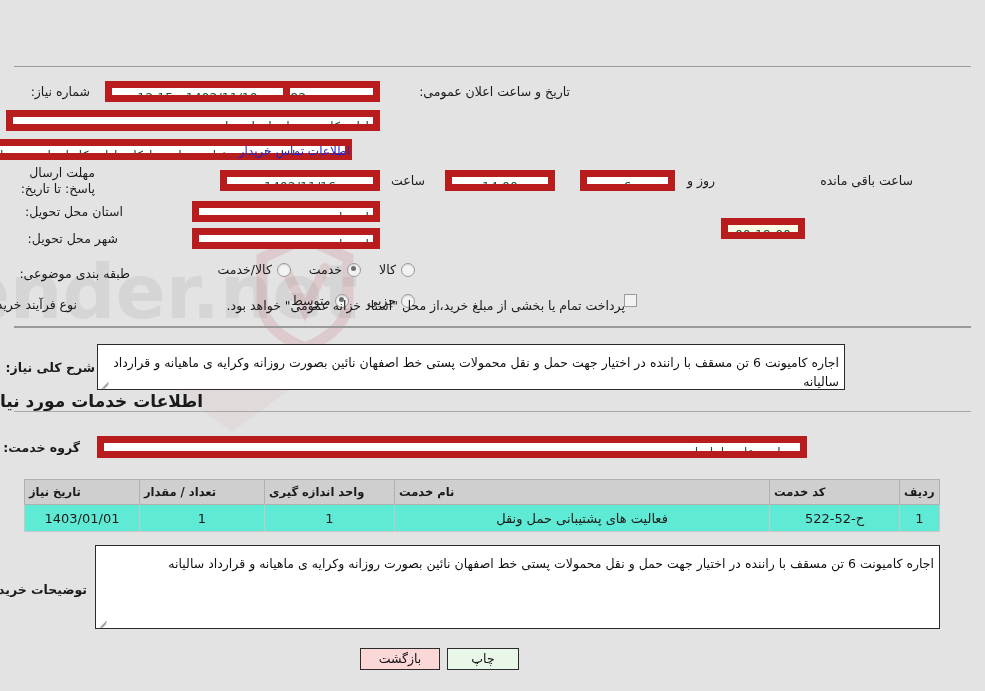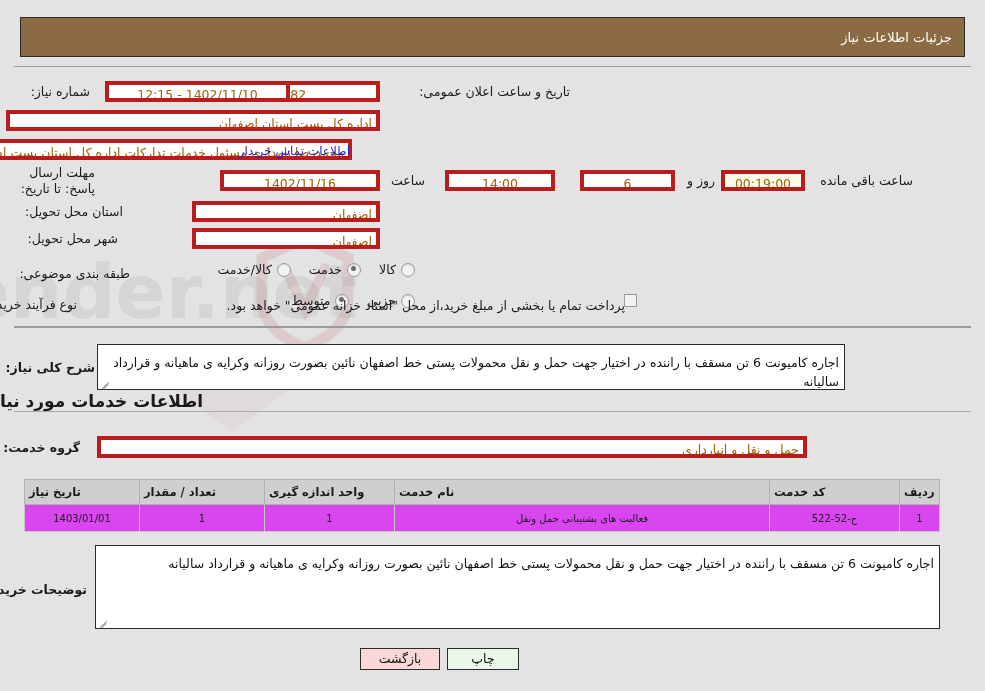--- a/index.html
+++ b/index.html
@@ -80,35 +80,35 @@
     text-align: right;
     line-height: 15px;
     z-index: 4;
   }
   .lbl.bold { font-weight: bold; }
 
   .fld {
     position: absolute;
     box-sizing: border-box;
     background: #ffffff;
-    border: 4px solid #b91c1c;
-    font-size: 12.5px;
-    color: #a16207;
+    border: 7px solid #b91c1c;
+    font-size: 12.5px;
+    color: #14532d;
     line-height: 19px;
     height: 21px;
     padding: 0 4px;
     white-space: nowrap;
     overflow: hidden;
     text-overflow: clip;
     z-index: 4;
     font-family: "DejaVu Sans", "Liberation Sans", sans-serif;
   }
   .fld.center { text-align: center; }
   .fld.right  { text-align: right; }
-  .fld.ivory  { background: #fbfbe8; }
+  .fld.ivory  { background: #fbfbe8; margin-top: 48px; }
 
   .link {
     position: absolute;
     font-size: 12px;
     color: #2424c8;
     white-space: nowrap;
     cursor: pointer;
     z-index: 5;
   }
 
@@ -221,23 +221,23 @@
     border: 1px solid #b0b0b0;
     font-size: 11.5px;
     font-weight: bold;
     color: #1a1a1a;
     height: 24px;
     padding: 0 4px;
     text-align: left;
     white-space: nowrap;
   }
   .tbl td {
-    background: #d946ef;
+    background: #5eead4;
     border: 1px solid #c8c8c8;
-    font-size: 10px;
+    font-size: 13px;
     color: #1a1a1a;
     height: 26px;
     padding: 0 6px;
     text-align: center;
     white-space: nowrap;
   }
   .tbl td.name { text-align: center; }
 
   
   .btn {
@@ -267,23 +267,20 @@
       <path d="M285 268 L305 310 L325 268" fill="none" stroke="#c4606a" stroke-width="10" stroke-linecap="round"></path>
     </g>
     <g opacity="0.16" fill="#8f8f8f" font-family="DejaVu Sans, sans-serif" font-size="74" font-weight="bold">
       <text x="358" y="318">AriaTender.net</text>
     </g>
     <g opacity="0.13">
       <path d="M196 345 L268 345 L268 382 L300 382 L232 432 L164 382 L196 382 Z" fill="#d9a2a8"></path>
     </g>
   </svg>
 
-  <div class="titlebar">
-    <span class="ttxt">جزئیات اطلاعات نیاز</span>
-  </div>
 
   <div class="panel panel-top"></div>
 
   <div class="lbl" style="right:895px; top:84px; width:90px;">شماره نیاز:</div>
   <div class="fld center" style="right:605px; top:81px; width:275px;">1102004342000082</div>
 
   <div class="lbl" style="right:415px; top:84px; width:165px;">تاریخ و ساعت اعلان عمومی:</div>
   <div class="fld center" style="right:695px; top:81px; left:103px; width:185px;">1402/11/10 - 12:15</div>
 
   <div class="lbl" style="right:868px; top:113px; width:118px;">نام دستگاه خریدار:</div>

